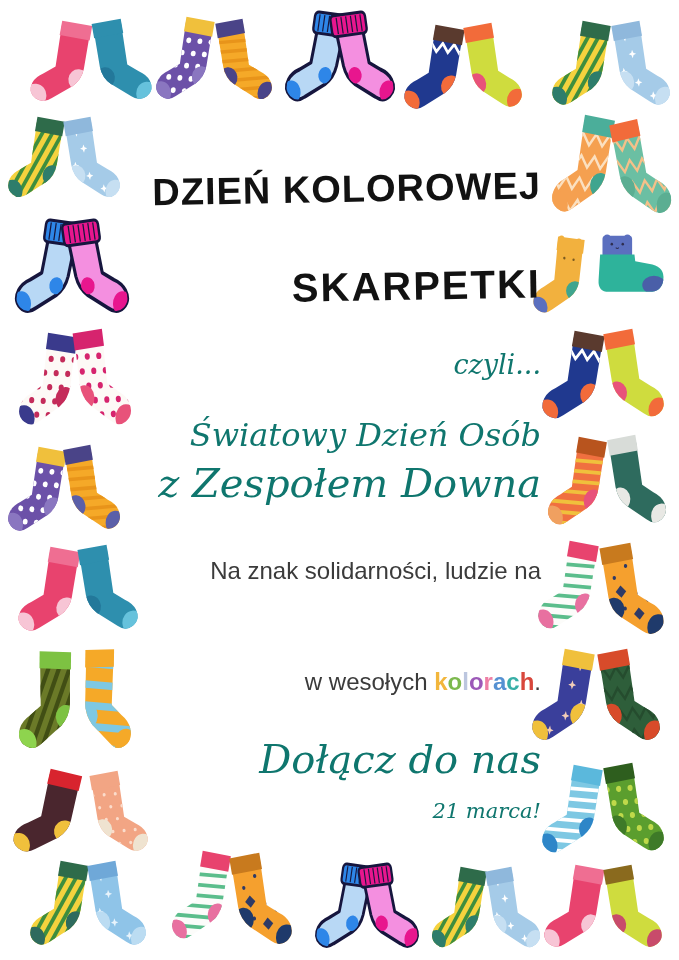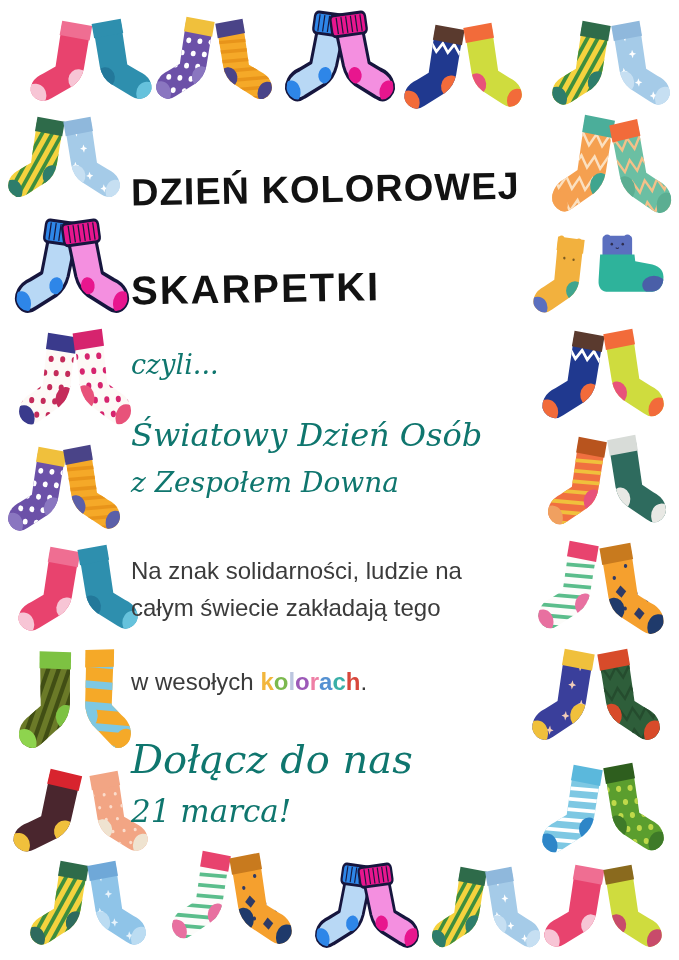--- a/index.html
+++ b/index.html
@@ -1,32 +1,32 @@
 <!DOCTYPE html>
 <html><head>
 <meta charset="utf-8">
 <style>
   html,body{margin:0;padding:0;background:#ffffff;}
   .poster{position:relative;width:679px;height:960px;background:#ffffff;overflow:hidden;
           font-family:"Liberation Sans",sans-serif;}
   #sock-layer{position:absolute;left:0;top:0;width:679px;height:960px;}
   .sock{position:absolute;overflow:visible;}
-  .content{position:absolute;left:131px;top:164px;width:402px;text-align:left;color:#161616;}
+  .content{position:absolute;left:139px;top:164px;width:402px;text-align:right;color:#161616;}
   .title{margin:0;font-family:"Liberation Sans",sans-serif;font-weight:bold;
          font-size:38px;line-height:50px;letter-spacing:1px;color:#121212;
          transform:rotate(-1deg);white-space:nowrap;}
   .title2{font-size:40px;margin-top:48px;letter-spacing:2px;}
   .script{margin:0;font-family:"DejaVu Serif",serif;font-style:italic;color:#0f766e;}
   .s1{margin-top:36px;font-size:27px;line-height:34px;}
   .s2a{margin-top:30px;font-size:32px;line-height:46px;}
-  .s2b{margin-top:2px;font-size:28px;line-height:46px;}
+  .s2b{margin-top:2px;font-size:40px;line-height:46px;}
   .bodytext{margin:46px 0 0 0;font-size:24px;line-height:37px;color:#3b3b3b;
             font-family:"Liberation Sans",sans-serif;}
   .cta{margin-top:36px;font-size:40px;line-height:46px;}
-  .cta2{margin-top:6px;font-size:31px;line-height:46px;}
+  .cta2{margin-top:6px;font-size:21px;line-height:46px;}
   #colored-word span{font-weight:bold;}
 </style>
 </head>
 <body>
 
 <div class="poster">
   <div id="sock-layer">
       <svg viewBox="0 0 100 130" preserveAspectRatio="none" class="sock" style="left: 28px; top: 20px; width: 66px; height: 90px; transform: rotate(5deg);">
         <defs>
           <clipPath id="cp0">
@@ -1088,21 +1088,21 @@
   <div class="content">
     <h1 class="title">DZIEŃ KOLOROWEJ</h1>
     <h1 class="title title2">SKARPETKI</h1>
 
     <p class="script s1">czyli...</p>
     <p class="script s2a">Światowy Dzień Osób</p>
     <p class="script s2b">z Zespołem Downa</p>
 
     <p class="bodytext">
       <span>Na znak solidarności, ludzie na</span><br>
-      <span>całym świecie zakładają tego</span><br>
+      <br>
       <br>
       <span>w wesołych </span><span id="colored-word"><span style="color: rgb(242, 182, 60);">k</span><span style="color: rgb(124, 185, 78);">o</span><span style="color: rgb(188, 198, 223);">l</span><span style="color: rgb(156, 89, 184);">o</span><span style="color: rgb(238, 127, 165);">r</span><span style="color: rgb(85, 145, 210);">a</span><span style="color: rgb(57, 175, 167);">c</span><span style="color: rgb(216, 71, 60);">h</span></span><span>.</span>
     </p>
 
     <p class="script cta">Dołącz do nas</p>
     <p class="script cta2">21 marca!</p>
   </div>
 </div>
 
 </body></html>

